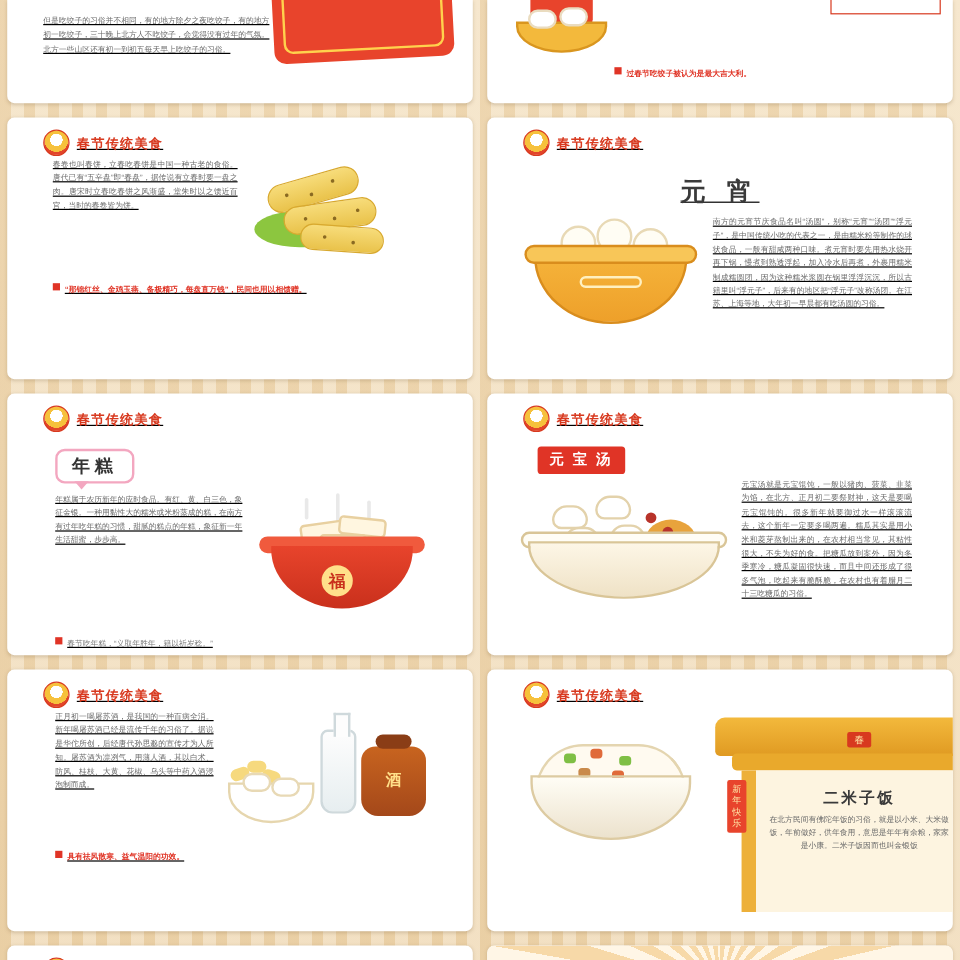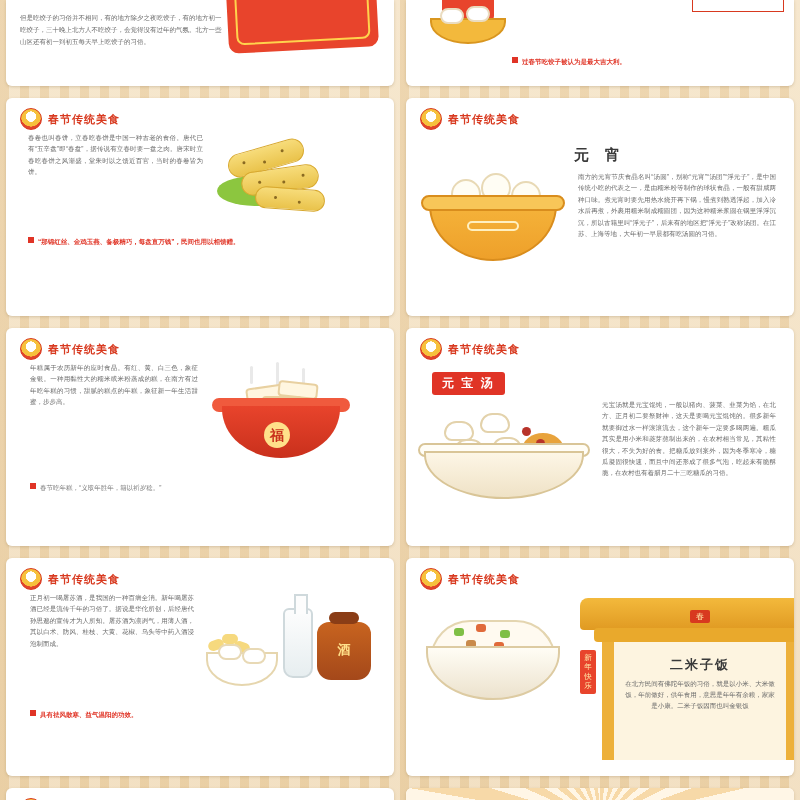--- a/index.html
+++ b/index.html
@@ -26,21 +26,22 @@
     gap:12px 12px;
     padding:0 6px;
   }
   .slide {
     background:#ffffff;
     border-radius:6px;
     box-shadow:0 1px 3px rgba(120,90,50,.25);
     position:relative;
     overflow:hidden;
     height:218px;
-    padding:8px 12px;
+    padding:8px 28px;
+    text-decoration:underline;
   }
   .slide.clip-top { height:86px; border-radius:0 0 6px 6px; }
   .slide.clip-bottom { height:28px; border-radius:6px 6px 0 0; }
 
   
   .hdr { display:flex; align-items:center; gap:6px; margin:2px 0 2px 2px; }
   .hdr-badge {
     width:22px; height:22px; border-radius:50%;
     background:radial-gradient(circle at 50% 38%, #fff 0 32%, #f6c13c 33% 62%, #e2452a 63% 100%);
     border:1.5px solid #d8391f;
@@ -49,21 +50,21 @@
   .hdr-title { font-size:11px; font-weight:bold; color:#d8391f; letter-spacing:1px; }
 
   
   .chip {
     display:inline-block;
     background:#e03426; color:#fff;
     font-size:12px; font-weight:bold;
     padding:3px 10px; border-radius:3px;
     letter-spacing:2px;
   }
-  .title-plain { font-size:15px; font-weight:bold; color:#3a3a3a; letter-spacing:6px; }
+  .title-plain { font-size:21px; font-weight:bold; color:#3a3a3a; letter-spacing:6px; }
 
   .body-text {
     font-size:6.5px; line-height:1.75; color:#6b6b6b;
     text-align:justify;
   }
   .note {
     font-size:6.5px; color:#e03426; font-weight:bold; line-height:1.6;
   }
   .note-gray { font-size:6.5px; color:#7a7a7a; }
 
@@ -300,20 +301,25 @@
         <div class="body-text">南方的元宵节庆食品名叫“汤圆”，别称“元宵”“汤团”“浮元子”，是中国传统小吃的代表之一，是由糯米粉等制作的球状食品，一般有甜咸两种口味。煮元宵时要先用热水烧开再下锅，慢煮到熟透浮起，加入冷水后再煮，外裹用糯米制成糯圆团，因为这种糯米浆圆在锅里浮浮沉沉，所以古籍里叫“浮元子”，后来有的地区把“浮元子”改称汤团。在江苏、上海等地，大年初一早晨都有吃汤圆的习俗。</div>
       </div>
     </div>
   </div>
 
   <div class="slide">
     <div class="hdr">
       <div class="hdr-badge"></div>
       <div class="hdr-title">春节传统美食</div>
     </div>
+    <div style="margin:14px 0 8px 12px;">
+      <span class="bubble">
+        <span>年糕</span>
+      </span>
+    </div>
     <div class="row">
       <div class="col" style="padding-left:12px;max-width:180px;">
         <div class="body-text">年糕属于农历新年的应时食品。有红、黄、白三色，象征金银。一种用黏性大的糯米或米粉蒸成的糕，在南方有过年吃年糕的习惯，甜腻的糕点的年糕，象征新一年生活甜蜜，步步高。</div>
       </div>
       <div class="col" style="flex:none;width:156px;">
         <div class="bowl-red">
           <div class="steam" style="left:44px;top:0;"></div>
           <div class="steam" style="left:70px;top:-4px;height:24px;"></div>
           <div class="steam" style="left:96px;top:2px;"></div>
           <div class="cake" style="left:40px;top:20px;transform:rotate(-8deg);"></div>
@@ -406,21 +412,21 @@
           <div class="vg" style="left:76px;top:44px;background:#e06a3a;"></div>
           <div class="bwl"></div>
         </div>
       </div>
       <div class="col" style="flex:none;width:244px;">
         <div class="gate">
           <div class="roof"></div>
           <div class="tag">春</div>
           <div class="roof2"></div>
           <div class="body"></div>
-          <div class="couplet" style="left:0;">新年快乐</div>
+          <div class="couplet" style="left:10px;">新年快乐</div>
 
           <div class="gate-title">二米子饭</div>
           <div class="gate-body">在北方民间有佛陀年饭的习俗，就是以小米、大米做饭，年前做好，供年食用，意思是年年有余粮，家家是小康。二米子饭因而也叫金银饭</div>
         </div>
       </div>
     </div>
   </div>
 
   <div class="slide clip-bottom">
     <div class="hdr">

